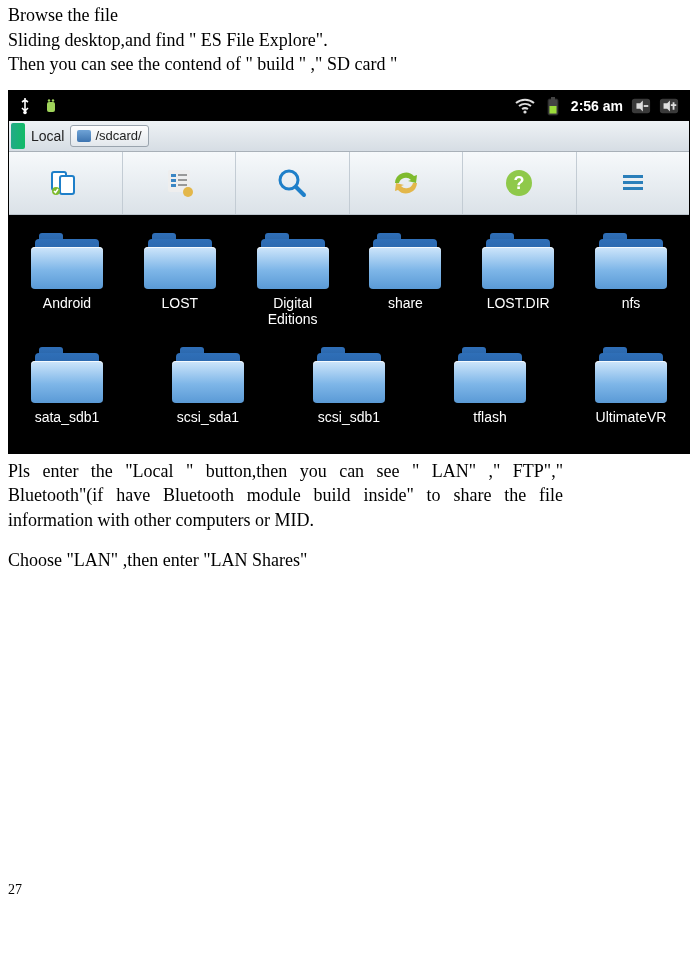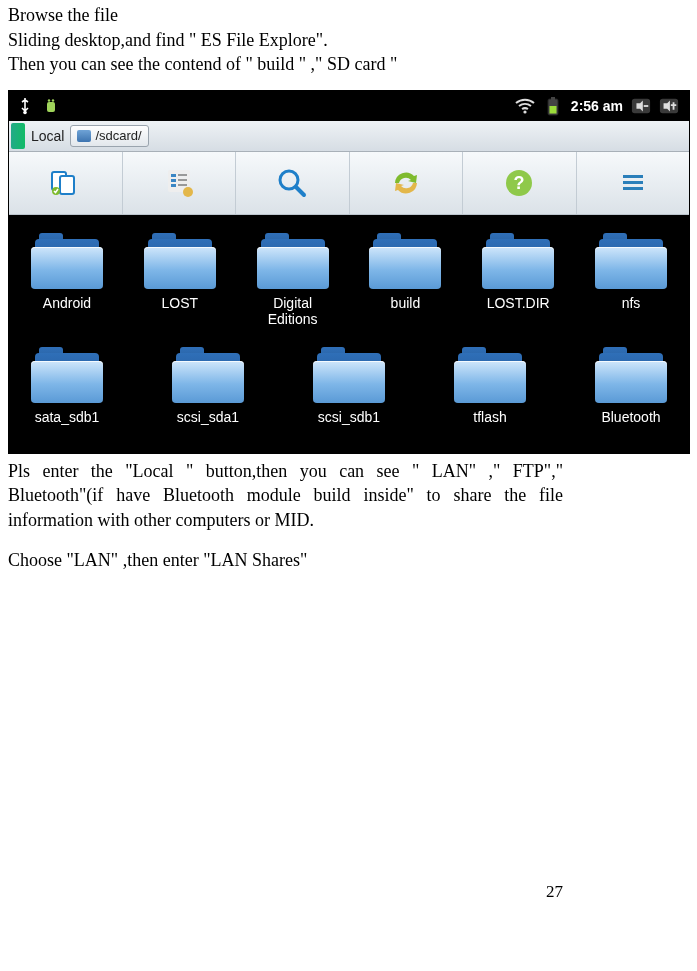--- a/index.html
+++ b/index.html
@@ -165,22 +165,22 @@
   .after p.normal {
     margin: 0 0 2px 0;
     line-height: 1.25;
     text-align: left;
   }
   .after p.spaced {
     margin: 18px 0 2px 0;
   }
 
   .pagenum {
-    text-align: right;
-    font-size: 17px;
+    text-align: left;
+    font-size: 14px;
     margin-top: 310px;
   }
 
   
   svg { display:block; }
 </style>
 </head>
 <body>
 
 <div class="page">
@@ -337,21 +337,21 @@
             </div>
           <div class="item-label">Digital
 Editions</div>
         </div>
         <div class="item">
           <div class="folder-icon">
               <div class="folder-tab"></div>
               <div class="folder-back"></div>
               <div class="folder-front"></div>
             </div>
-          <div class="item-label">build</div>
+          <div class="item-label">share</div>
         </div>
         <div class="item">
           <div class="folder-icon">
               <div class="folder-tab"></div>
               <div class="folder-back"></div>
               <div class="folder-front"></div>
             </div>
           <div class="item-label">LOST.DIR</div>
         </div>
         <div class="item">
@@ -395,21 +395,21 @@
               <div class="folder-front"></div>
             </div>
           <div class="item-label">tflash</div>
         </div>
         <div class="item">
           <div class="folder-icon">
               <div class="folder-tab"></div>
               <div class="folder-back"></div>
               <div class="folder-front"></div>
             </div>
-          <div class="item-label">Bluetooth</div>
+          <div class="item-label">UltimateVR</div>
         </div>
       </div>
     </div>
 
   </div>
 
   <div class="after">
     <p class="just">Pls  enter  the  "Local  "  button,then    you  can  see  "  LAN"  ,"  FTP","</p>
     <p class="just">Bluetooth"(if  have  Bluetooth  module  build  inside"  to  share  the  file</p>
     <p class="normal">information with other computers or MID.</p>

